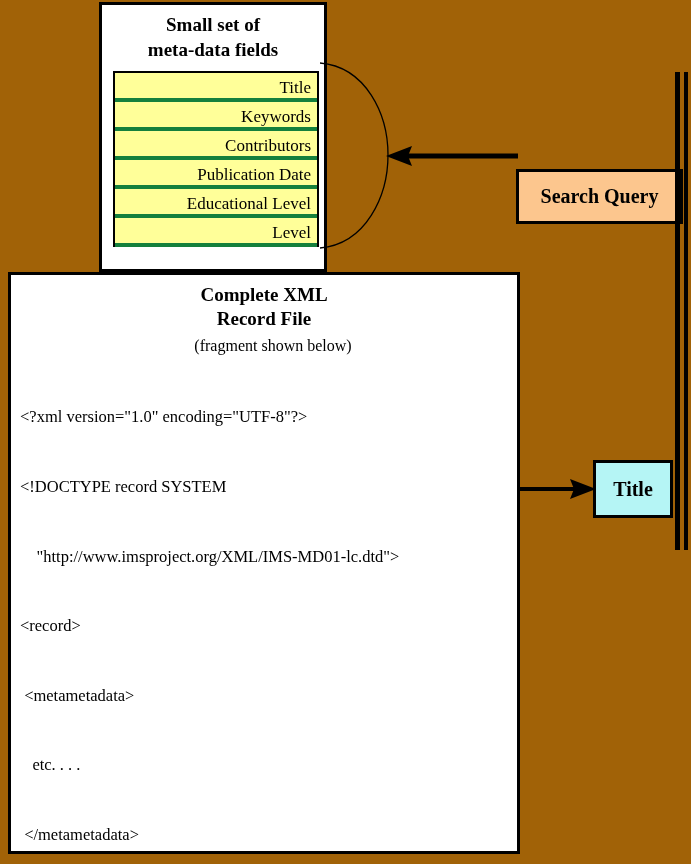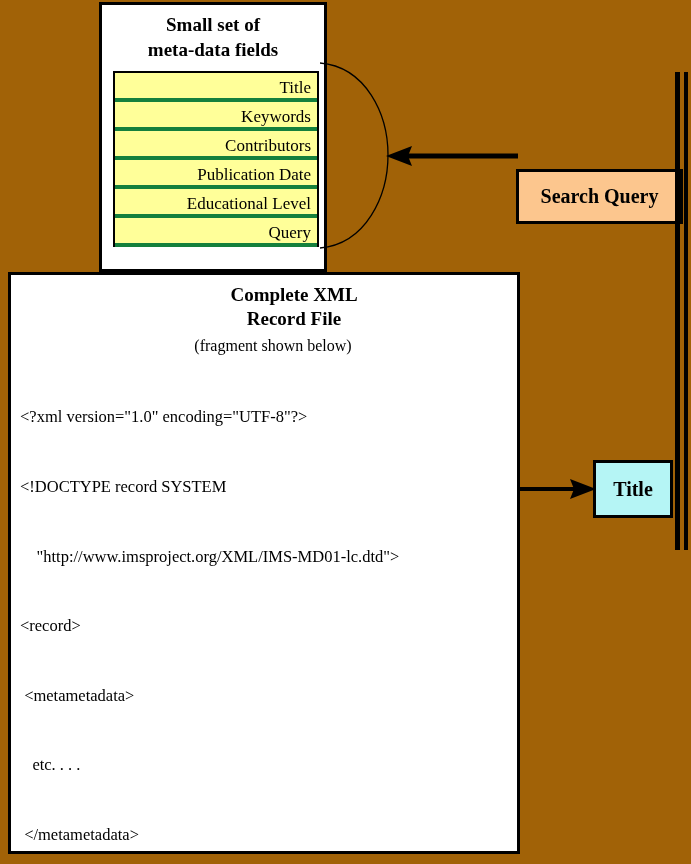--- a/index.html
+++ b/index.html
@@ -87,21 +87,20 @@
     position: absolute;
     left: 0;
     top: 8px;
     width: 100%;
     text-align: center;
     font-size: 19px;
     font-weight: bold;
     line-height: 24px;
     color: #000000;
     white-space: pre-line;
-    margin-left: 30px;
   }
   #xml-subheading {
     position: absolute;
     left: 9px;
     top: 62px;
     width: 100%;
     text-align: center;
     font-size: 16px;
     color: #000000;
   }
@@ -200,21 +199,21 @@
 
   <div id="metadata-box">
     <div id="metadata-title">Small set of
 meta-data fields</div>
     <div id="metadata-fields">
       <div class="field-row">Title</div>
       <div class="field-row">Keywords</div>
       <div class="field-row">Contributors</div>
       <div class="field-row">Publication Date</div>
       <div class="field-row">Educational Level</div>
-      <div class="field-row">Query</div>
+      <div class="field-row">Level</div>
     </div>
   </div>
 
   <svg id="brace-arc" viewBox="0 0 70 187" xmlns="http://www.w3.org/2000/svg">
     <path d="M 0 1 C 46 5, 68 52, 68 93 C 68 134, 46 182, 0 186" fill="none" stroke="#000000" stroke-width="1.3"></path>
   </svg>
 
   <div id="xml-box">
     <div id="xml-heading">Complete XML
 Record File</div>

